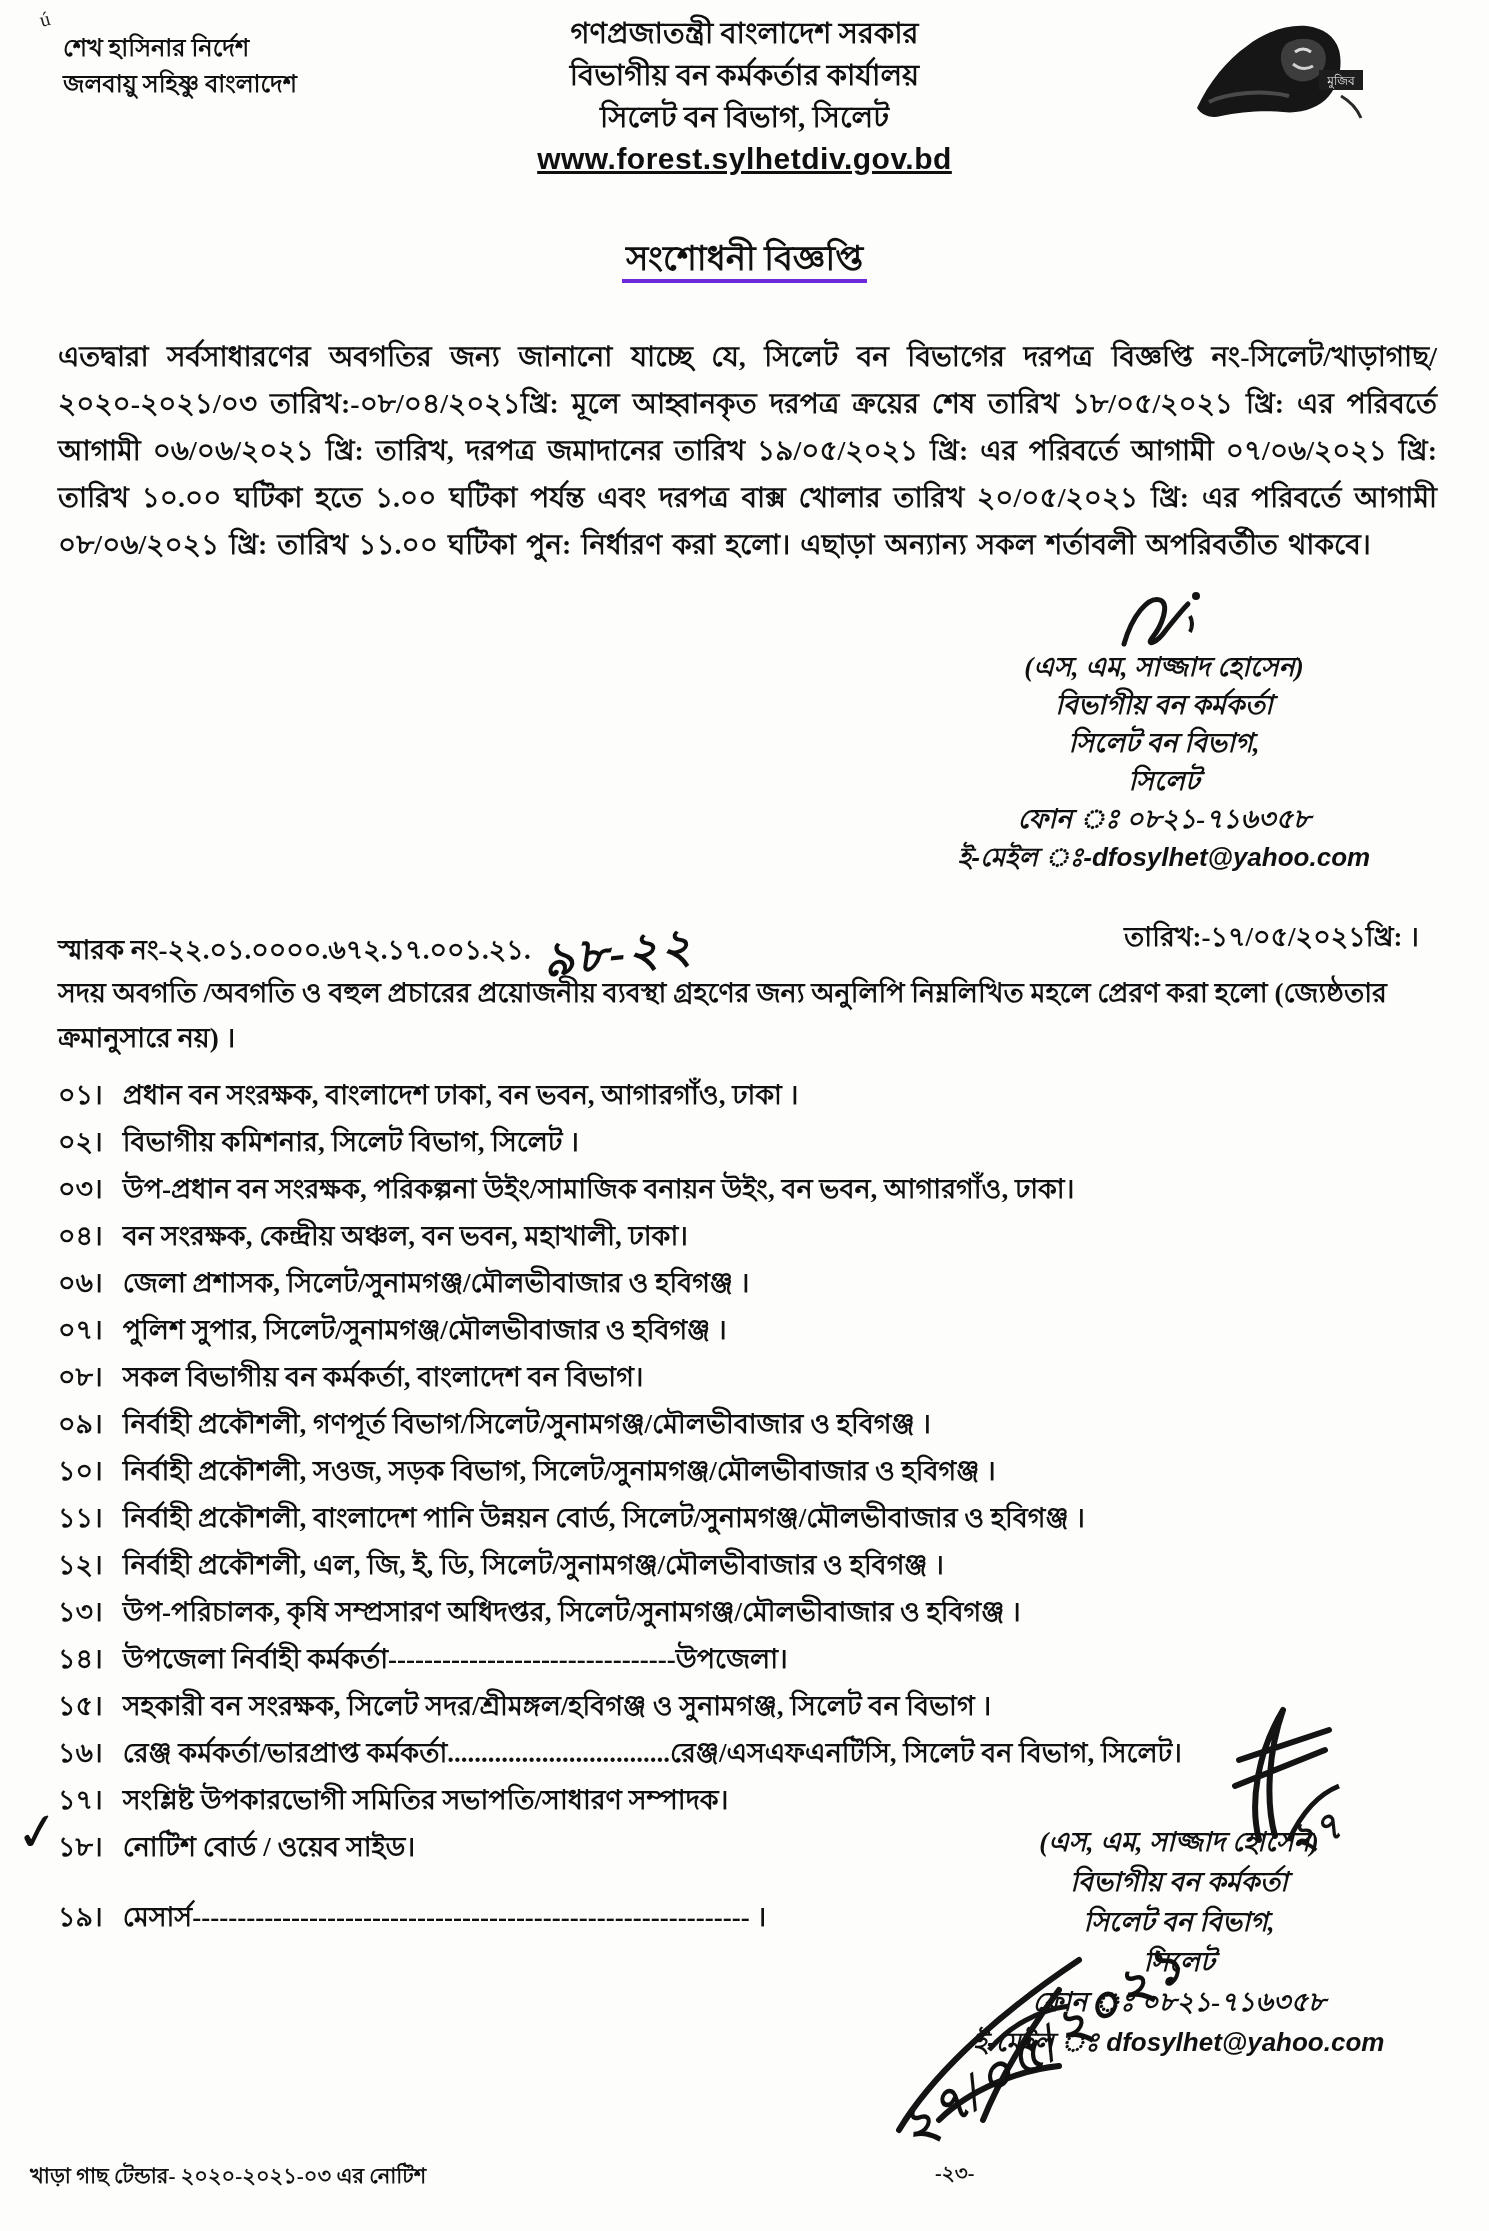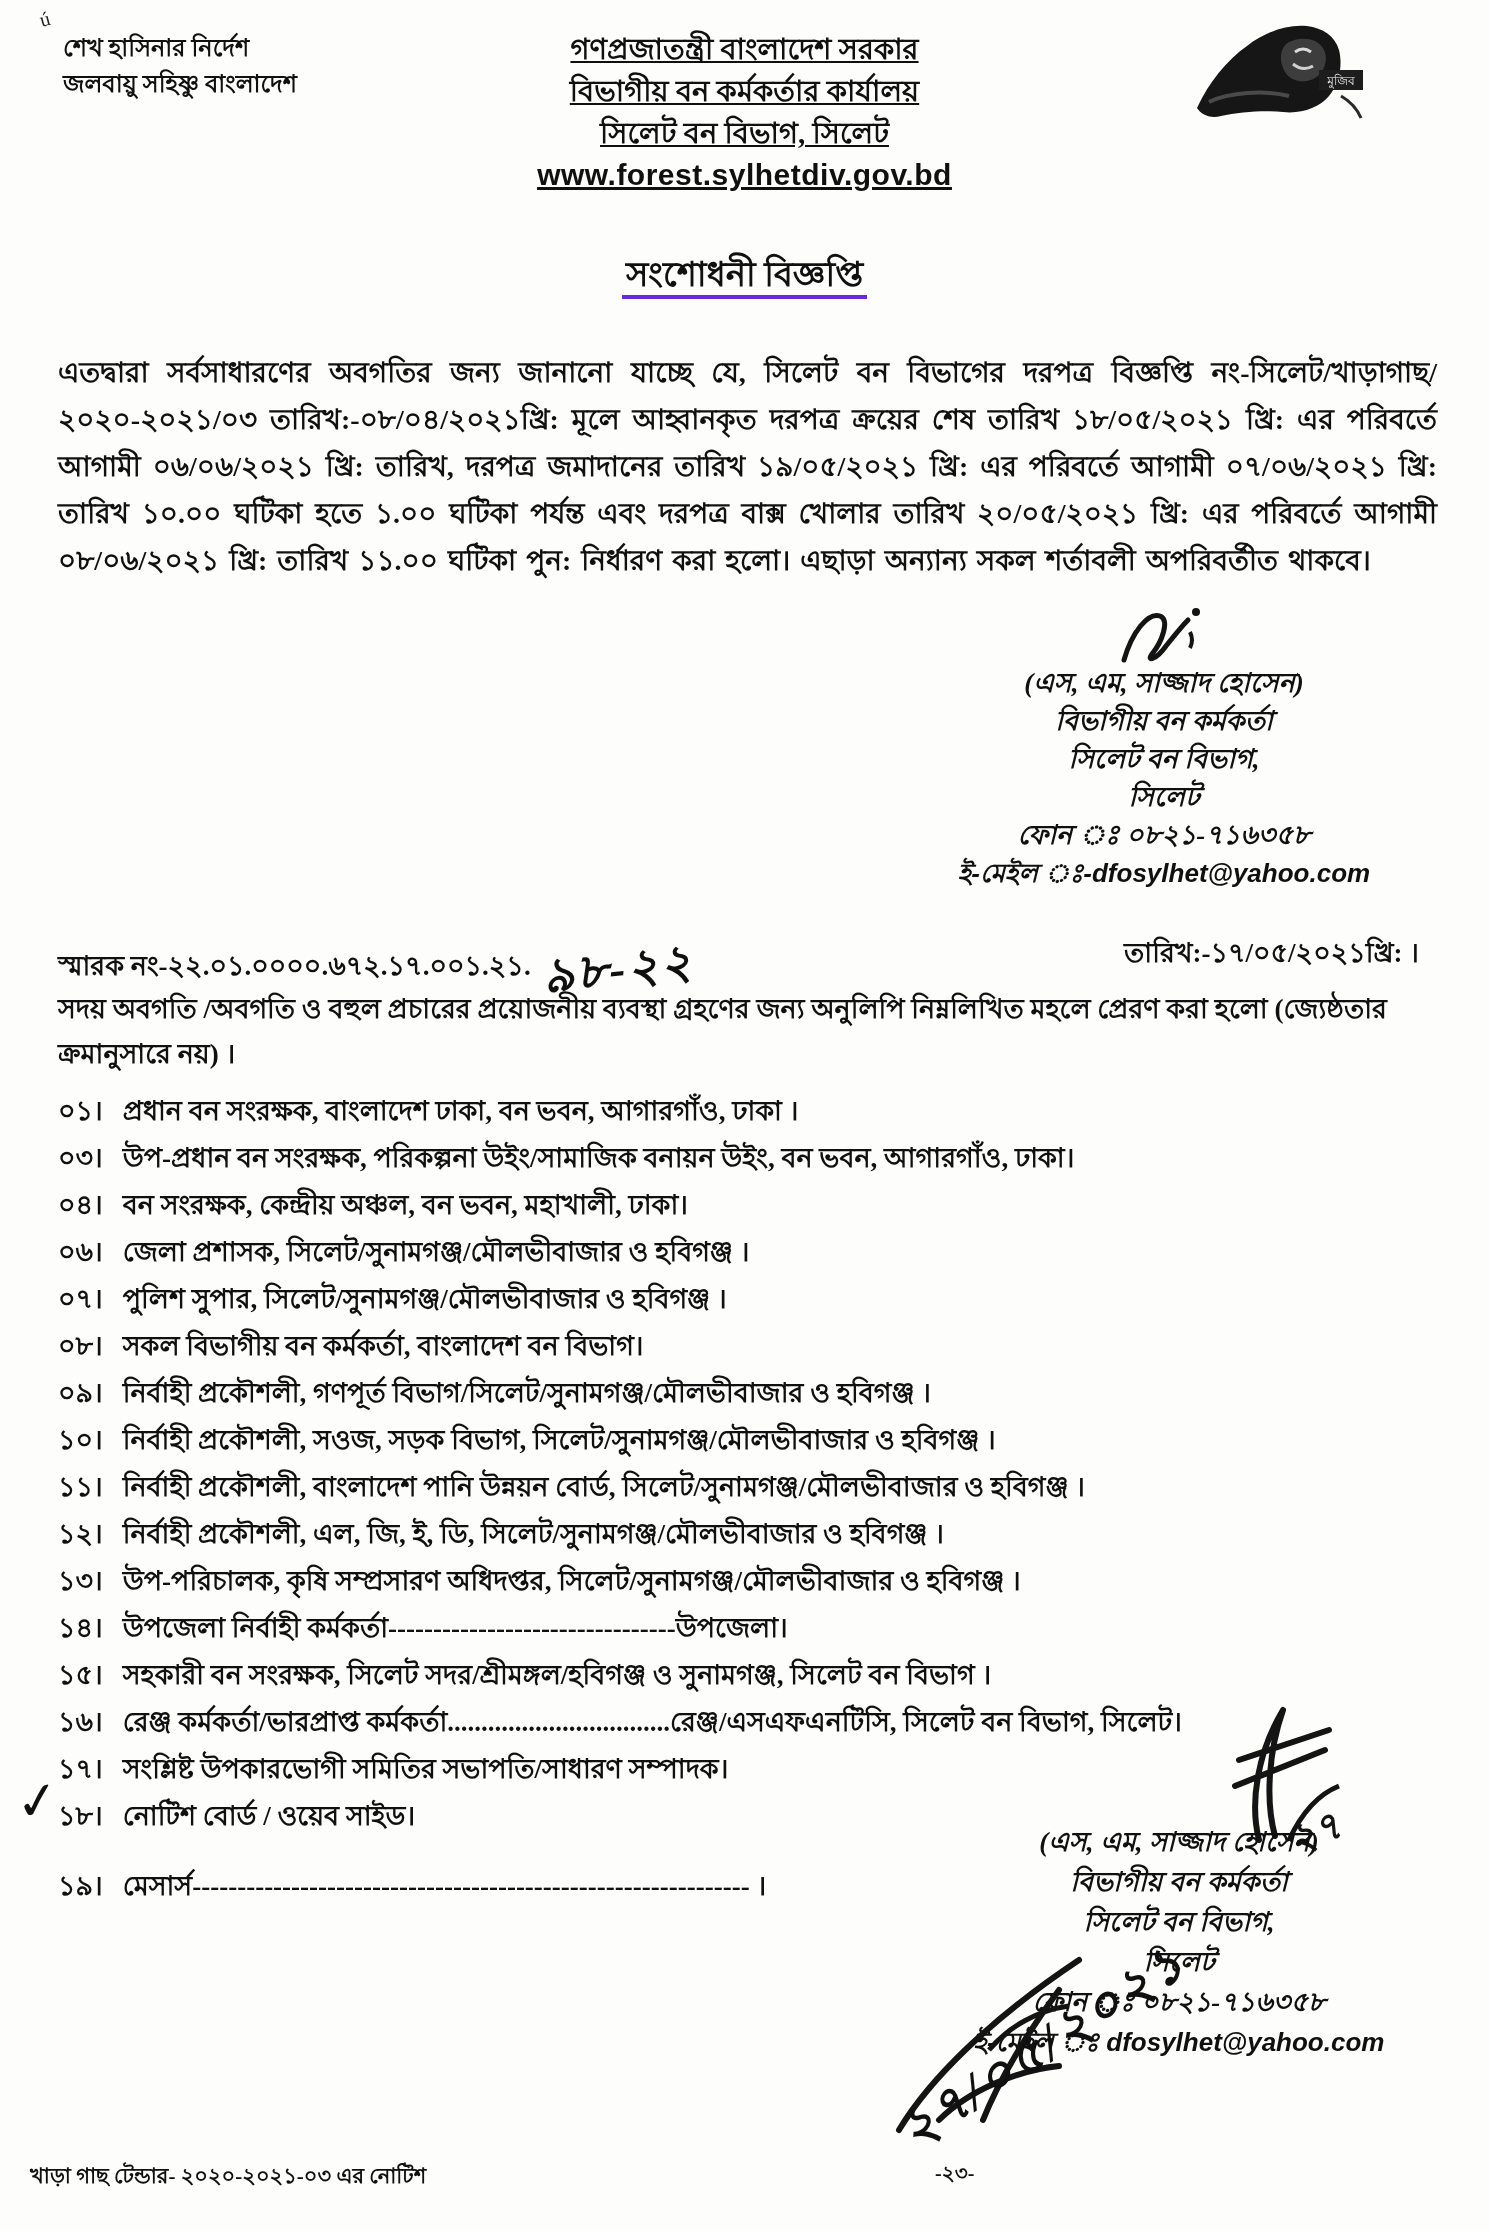--- a/index.html
+++ b/index.html
@@ -6,21 +6,21 @@
   html,body { background:#e8e8e8; }
   body { font-family:"Liberation Serif","DejaVu Serif",serif; color:#101010; }
   .page {
     position:relative; width:1489px; height:2231px; margin:0 auto;
     background:#fdfdfc; overflow:hidden;
     box-shadow:0 0 8px rgba(0,0,0,.25);
   }
   .pen-mark-top { position:absolute; left:40px; top:8px; font-size:20px; color:#222; transform:rotate(-15deg); }
 
   
-  .header { position:relative; padding-top:28px;text-decoration:underline; }
+  .header { position:relative; padding-top:12px; }
   .slogan { position:absolute; left:63px; top:30px; font-size:24px; font-weight:700; line-height:36px; }
   .head-center { text-align:center; font-weight:700; line-height:42px; }
   .head-center .l1 { font-size:29px; }
   .head-center .l2 { font-size:29px; }
   .head-center .l3 { font-size:29px; }
   .head-center .url { font-size:30px; font-family:"Liberation Sans","DejaVu Sans",sans-serif; text-decoration:underline; letter-spacing:.5px; }
   .logo-wrap { position:absolute; right:110px; top:12px; width:210px; height:120px; }
 
   
   .doc-title { text-align:center; margin-top:52px; }
@@ -139,20 +139,25 @@
   <div class="dist-intro">সদয় অবগতি /অবগতি ও বহুল প্রচারের প্রয়োজনীয় ব্যবস্থা গ্রহণের জন্য অনুলিপি নিম্নলিখিত মহলে প্রেরণ করা হলো (জ্যেষ্ঠতার ক্রমানুসারে নয়)  ।</div>
 
   <div class="recipients">
 
       <div class="recipient-row">
         
         <span class="recipient-no">০১।</span>
         <span class="recipient-text">প্রধান বন সংরক্ষক, বাংলাদেশ ঢাকা, বন ভবন, আগারগাঁও, ঢাকা  ।</span>
       </div>
 
+      <div class="recipient-row">
+        
+        <span class="recipient-no">০২।</span>
+        <span class="recipient-text">বিভাগীয় কমিশনার, সিলেট বিভাগ, সিলেট  ।</span>
+      </div>
 
       <div class="recipient-row">
         
         <span class="recipient-no">০৩।</span>
         <span class="recipient-text">উপ-প্রধান বন সংরক্ষক, পরিকল্পনা উইং/সামাজিক বনায়ন উইং, বন ভবন, আগারগাঁও, ঢাকা।</span>
       </div>
 
       <div class="recipient-row">
         
         <span class="recipient-no">০৪।</span>

